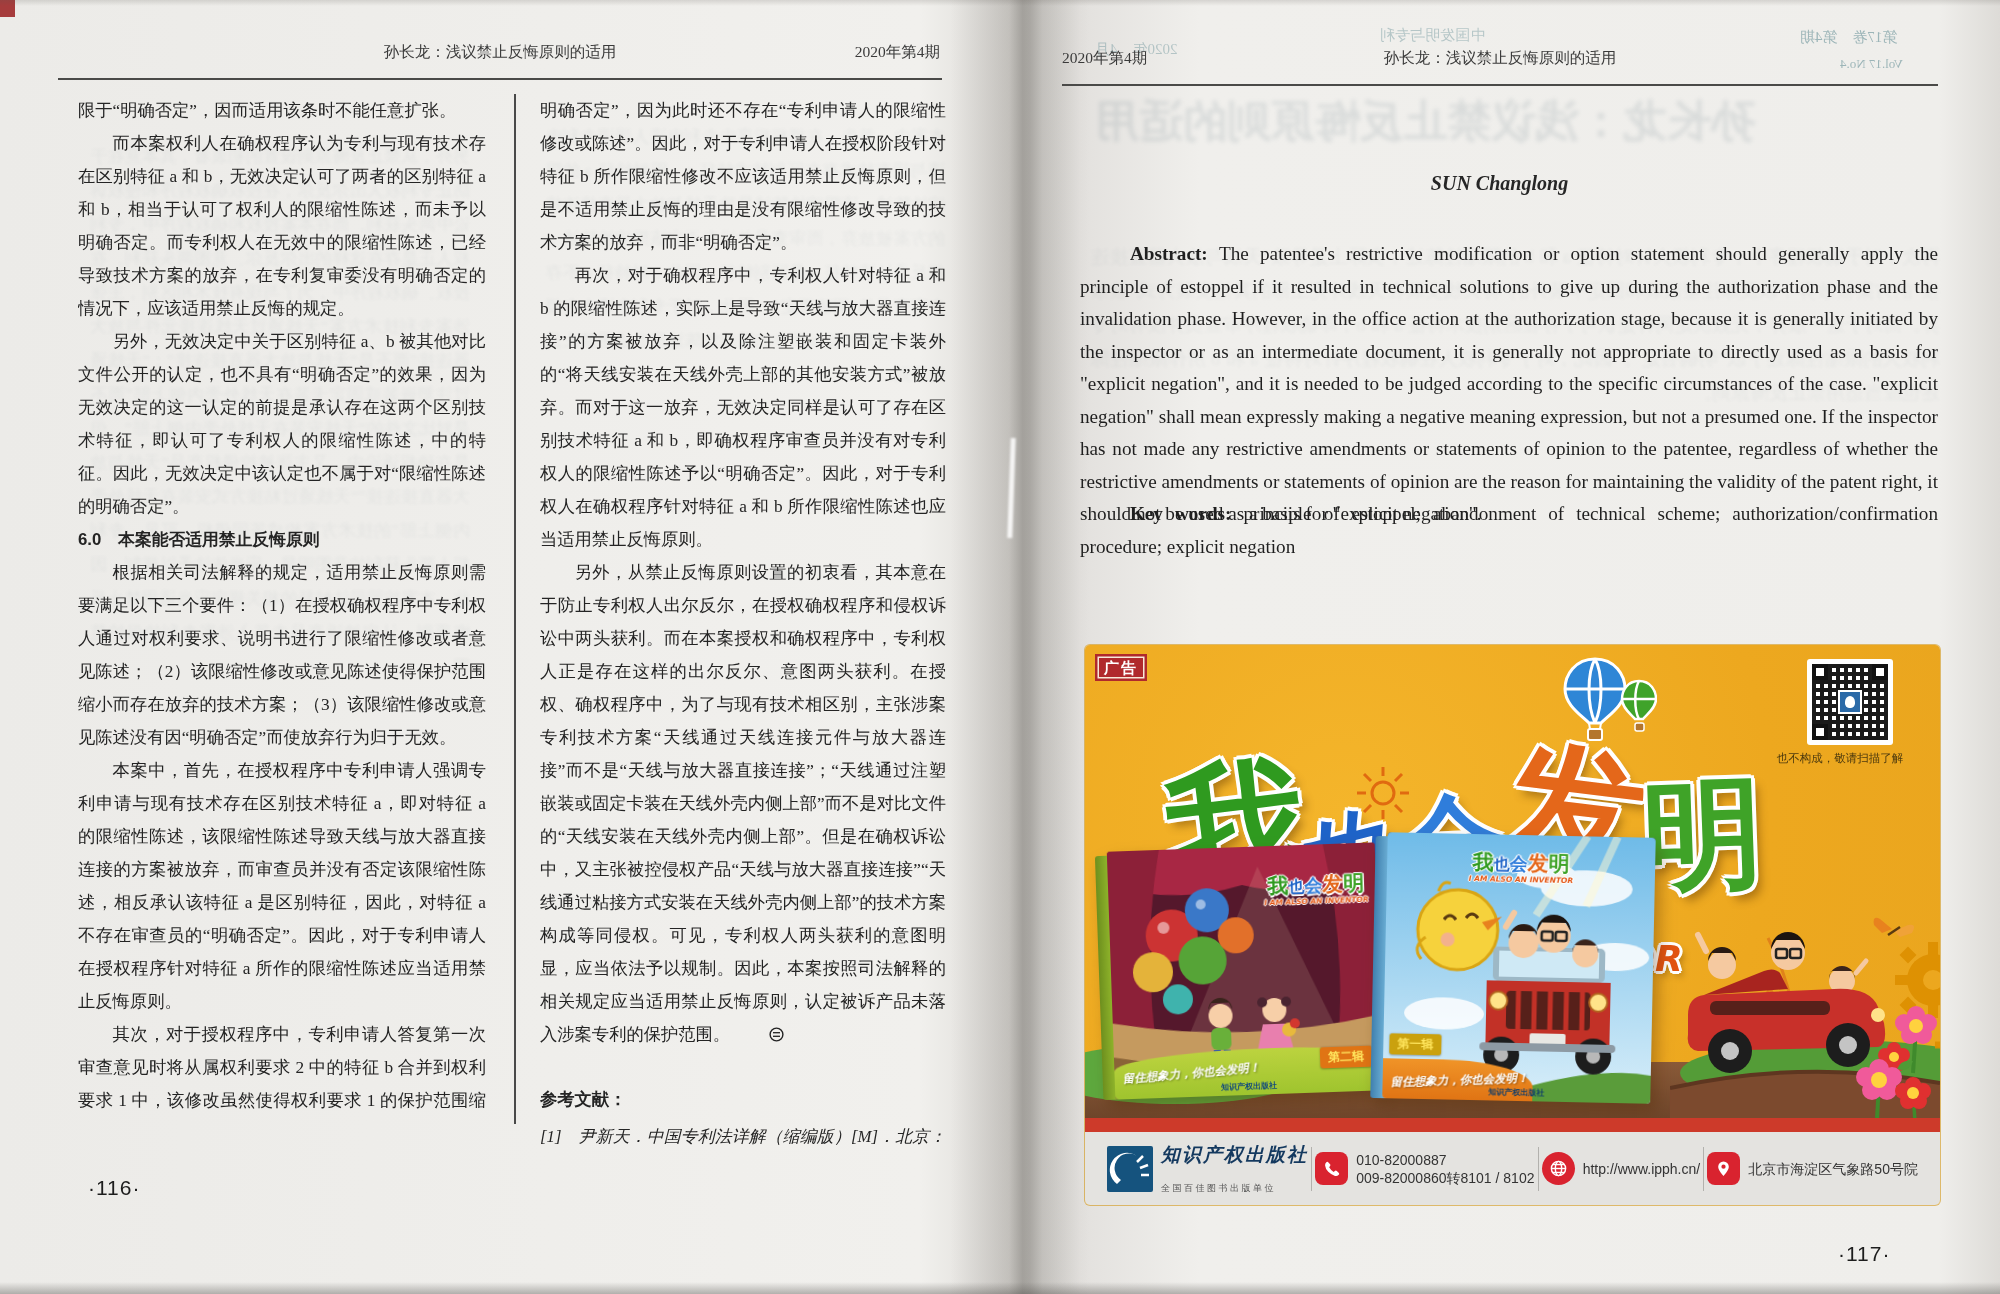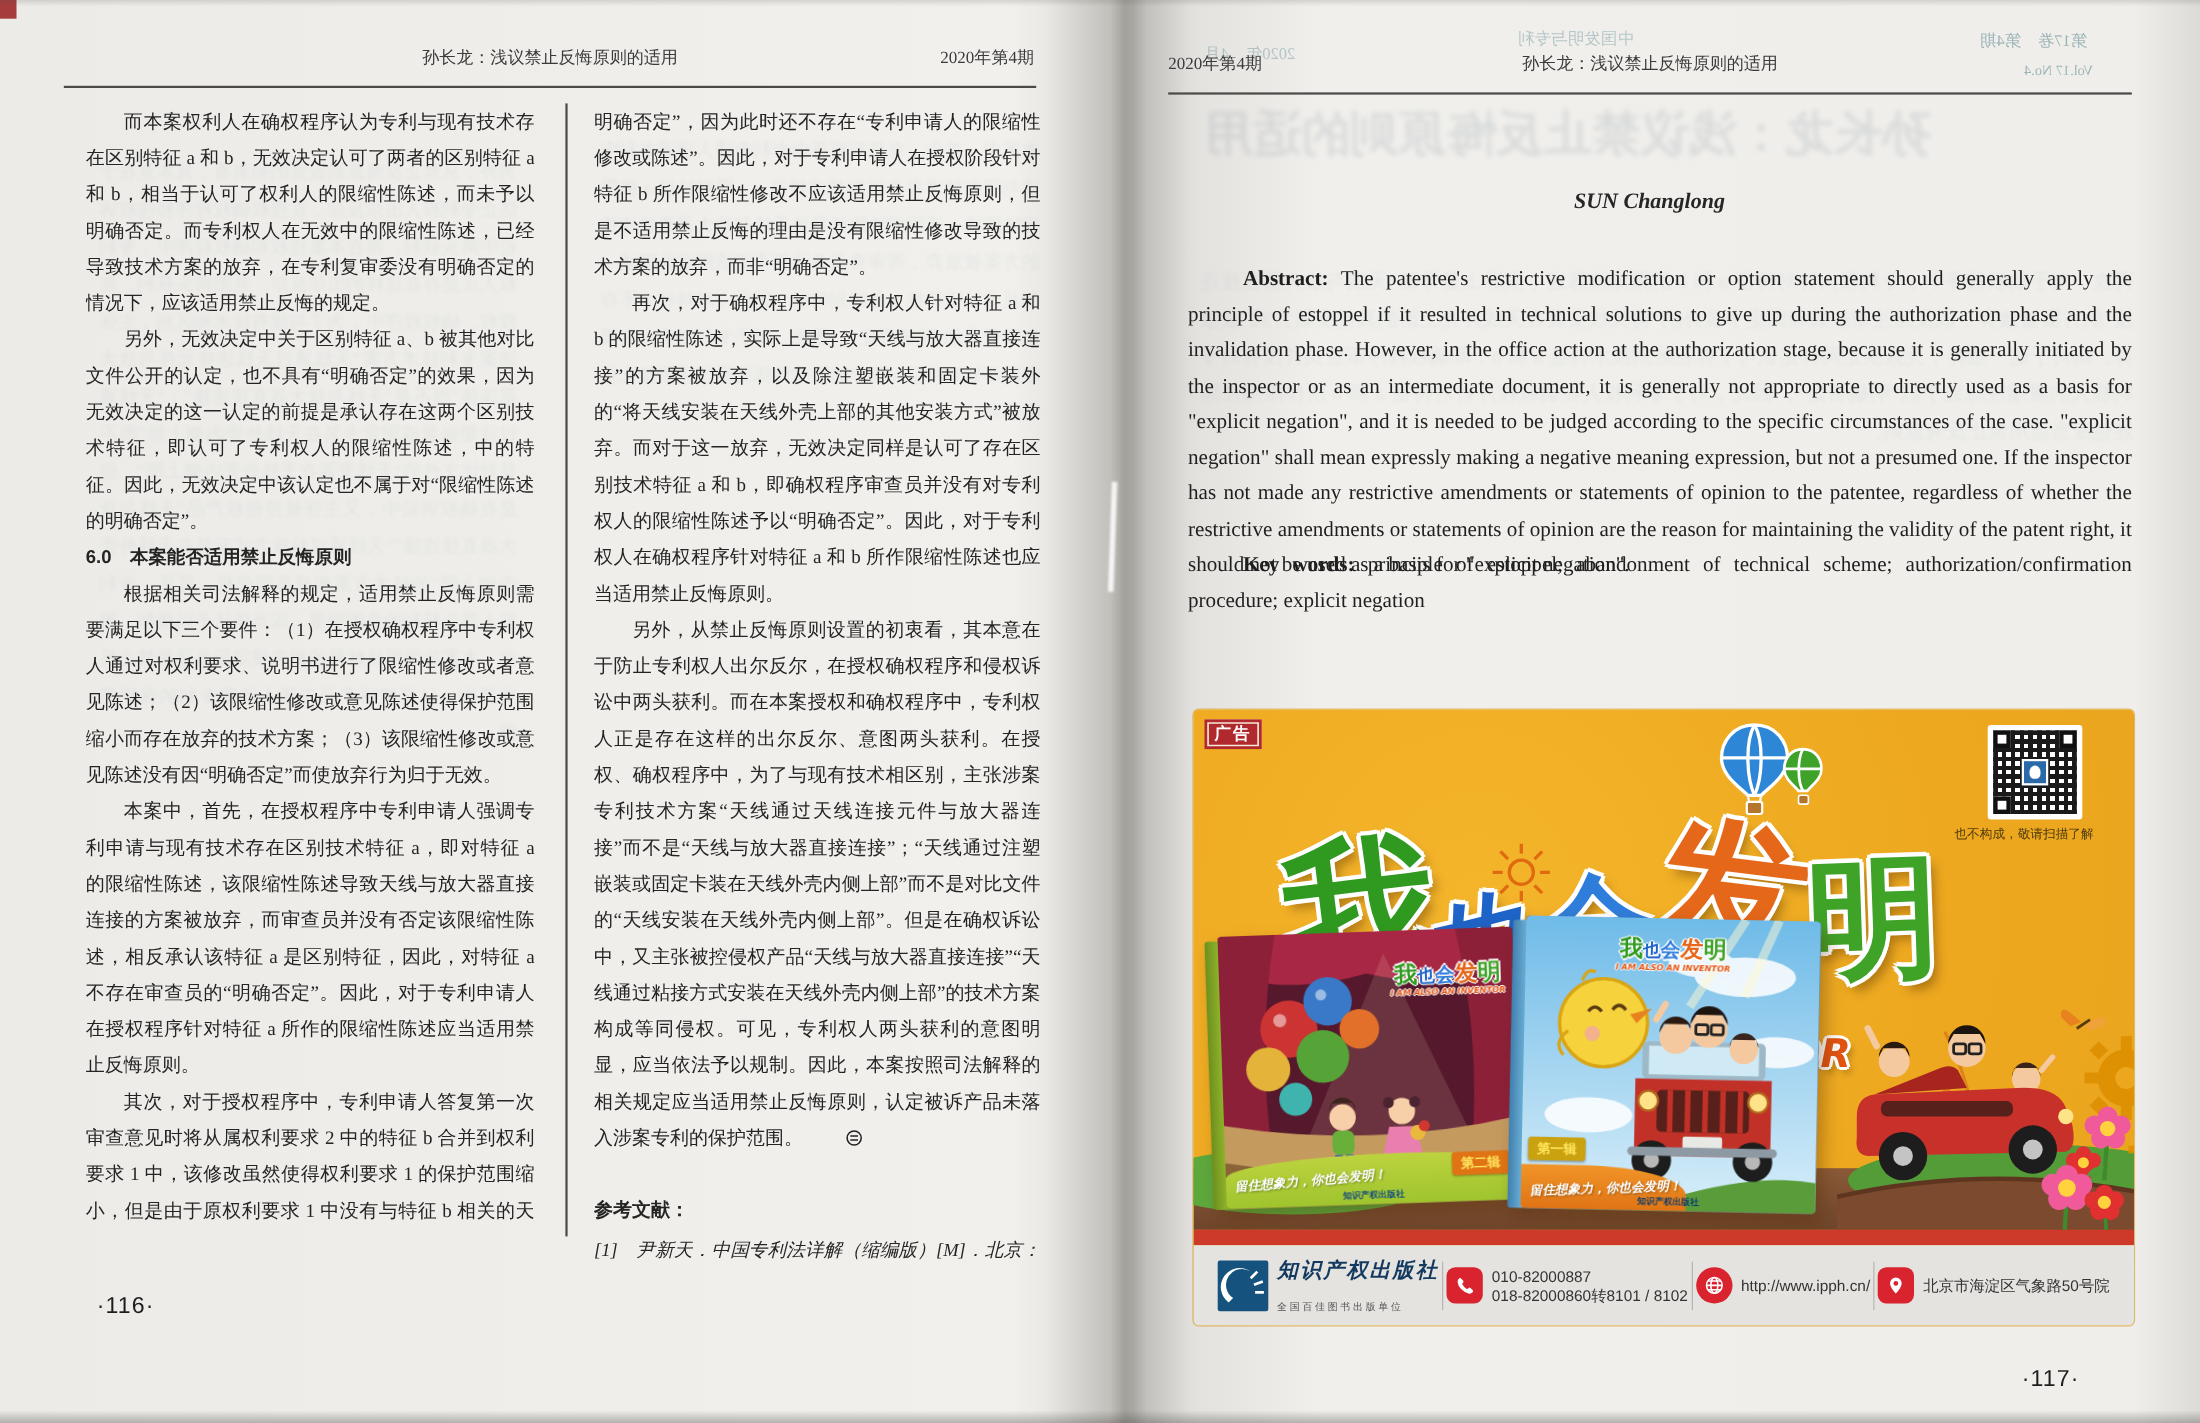--- a/index.html
+++ b/index.html
@@ -113,20 +113,21 @@
   <div class="bt-teal" style="left:1840px;top:56px;font-size:13px;">Vol.17  No.4</div>
   <div class="bt-teal" style="left:1095px;top:40px;opacity:.35;">2020年　4月</div>
   <div class="bt-teal" style="left:1380px;top:26px;opacity:.35;">中国发明与专利</div>
   <div class="bt-title" style="left:1095px;top:92px;">孙长龙：浅议禁止反悔原则的适用</div>
 
   <div class="runhead" style="left:250px;top:42px;width:500px;text-align:center;">孙长龙：浅议禁止反悔原则的适用</div>
   <div class="runhead" style="left:790px;top:42px;width:150px;text-align:right;">2020年第4期</div>
   <div class="headrule" style="left:58px;top:78px;width:884px;"></div>
 
   <div class="col" style="left:78px;top:94px;width:408px;height:1030px;">
+    <p>限于“明确否定”，因而适用该条时不能任意扩张。</p>
     <p class="ind">而本案权利人在确权程序认为专利与现有技术存在区别特征 a 和 b，无效决定认可了两者的区别特征 a 和 b，相当于认可了权利人的限缩性陈述，而未予以明确否定。而专利权人在无效中的限缩性陈述，已经导致技术方案的放弃，在专利复审委没有明确否定的情况下，应该适用禁止反悔的规定。</p>
     <p class="ind">另外，无效决定中关于区别特征 a、b 被其他对比文件公开的认定，也不具有“明确否定”的效果，因为无效决定的这一认定的前提是承认存在这两个区别技术特征，即认可了专利权人的限缩性陈述，中的特征。因此，无效决定中该认定也不属于对“限缩性陈述的明确否定”。</p>
     <p class="sechead">6.0　本案能否适用禁止反悔原则</p>
     <p class="ind">根据相关司法解释的规定，适用禁止反悔原则需要满足以下三个要件：（1）在授权确权程序中专利权人通过对权利要求、说明书进行了限缩性修改或者意见陈述；（2）该限缩性修改或意见陈述使得保护范围缩小而存在放弃的技术方案；（3）该限缩性修改或意见陈述没有因“明确否定”而使放弃行为归于无效。</p>
     <p class="ind">本案中，首先，在授权程序中专利申请人强调专利申请与现有技术存在区别技术特征 a，即对特征 a 的限缩性陈述，该限缩性陈述导致天线与放大器直接连接的方案被放弃，而审查员并没有否定该限缩性陈述，相反承认该特征 a 是区别特征，因此，对特征 a 不存在审查员的“明确否定”。因此，对于专利申请人在授权程序针对特征 a 所作的限缩性陈述应当适用禁止反悔原则。</p>
     <p class="ind">其次，对于授权程序中，专利申请人答复第一次审查意见时将从属权利要求 2 中的特征 b 合并到权利要求 1 中，该修改虽然使得权利要求 1 的保护范围缩小，但是由于原权利要求 1 中没有与特征 b 相关的天线安装方式的限定，并不会导致技术方案的放弃。但是审查员自发出第一次审查意见通知书时即认为特征 b 是相对于现有技术的区别技术特征，也不构成“明确否定”，更不构成针对“专利申请人限缩性修改或陈述的</p>
   </div>
 
   <div class="coldivider" style="left:514px;top:94px;height:1030px;"></div>
 
@@ -461,21 +462,21 @@
       </div>
       <div class="vdiv"></div>
       <div class="cgroup">
         <div class="ric">
           <svg width="18" height="18" viewBox="0 0 24 24">
               <path d="M6.6 2.8 L9.4 5.6 Q10.4 6.6 9.6 7.8 L8.2 9.8 Q10.4 13.8 14.2 16 L16.2 14.4 Q17.4 13.6 18.4 14.6 L21.2 17.4 Q22.2 18.6 21 19.8 Q18.8 22 16 21.2 Q10.8 19.6 7 15.8 Q3.2 12 2.8 7.4 Q2.6 5 4.2 3.4 Q5.6 1.8 6.6 2.8 Z" fill="#fff"></path>
             </svg>
         </div>
         <div class="ctxt">
           <div>010-82000887</div>
-          <div>018-82000860转8101 / 8102</div>
+          <div>009-82000860转8101 / 8102</div>
         </div>
       </div>
       <div class="vdiv"></div>
       <div class="cgroup">
         <div class="ric round">
           <svg width="19" height="19" viewBox="0 0 24 24">
               <g fill="none" stroke="#fff" stroke-width="1.8">
                 <circle cx="12" cy="12" r="9"></circle>
                 <ellipse cx="12" cy="12" rx="4" ry="9"></ellipse>
                 <line x1="3" y1="12" x2="21" y2="12"></line>

